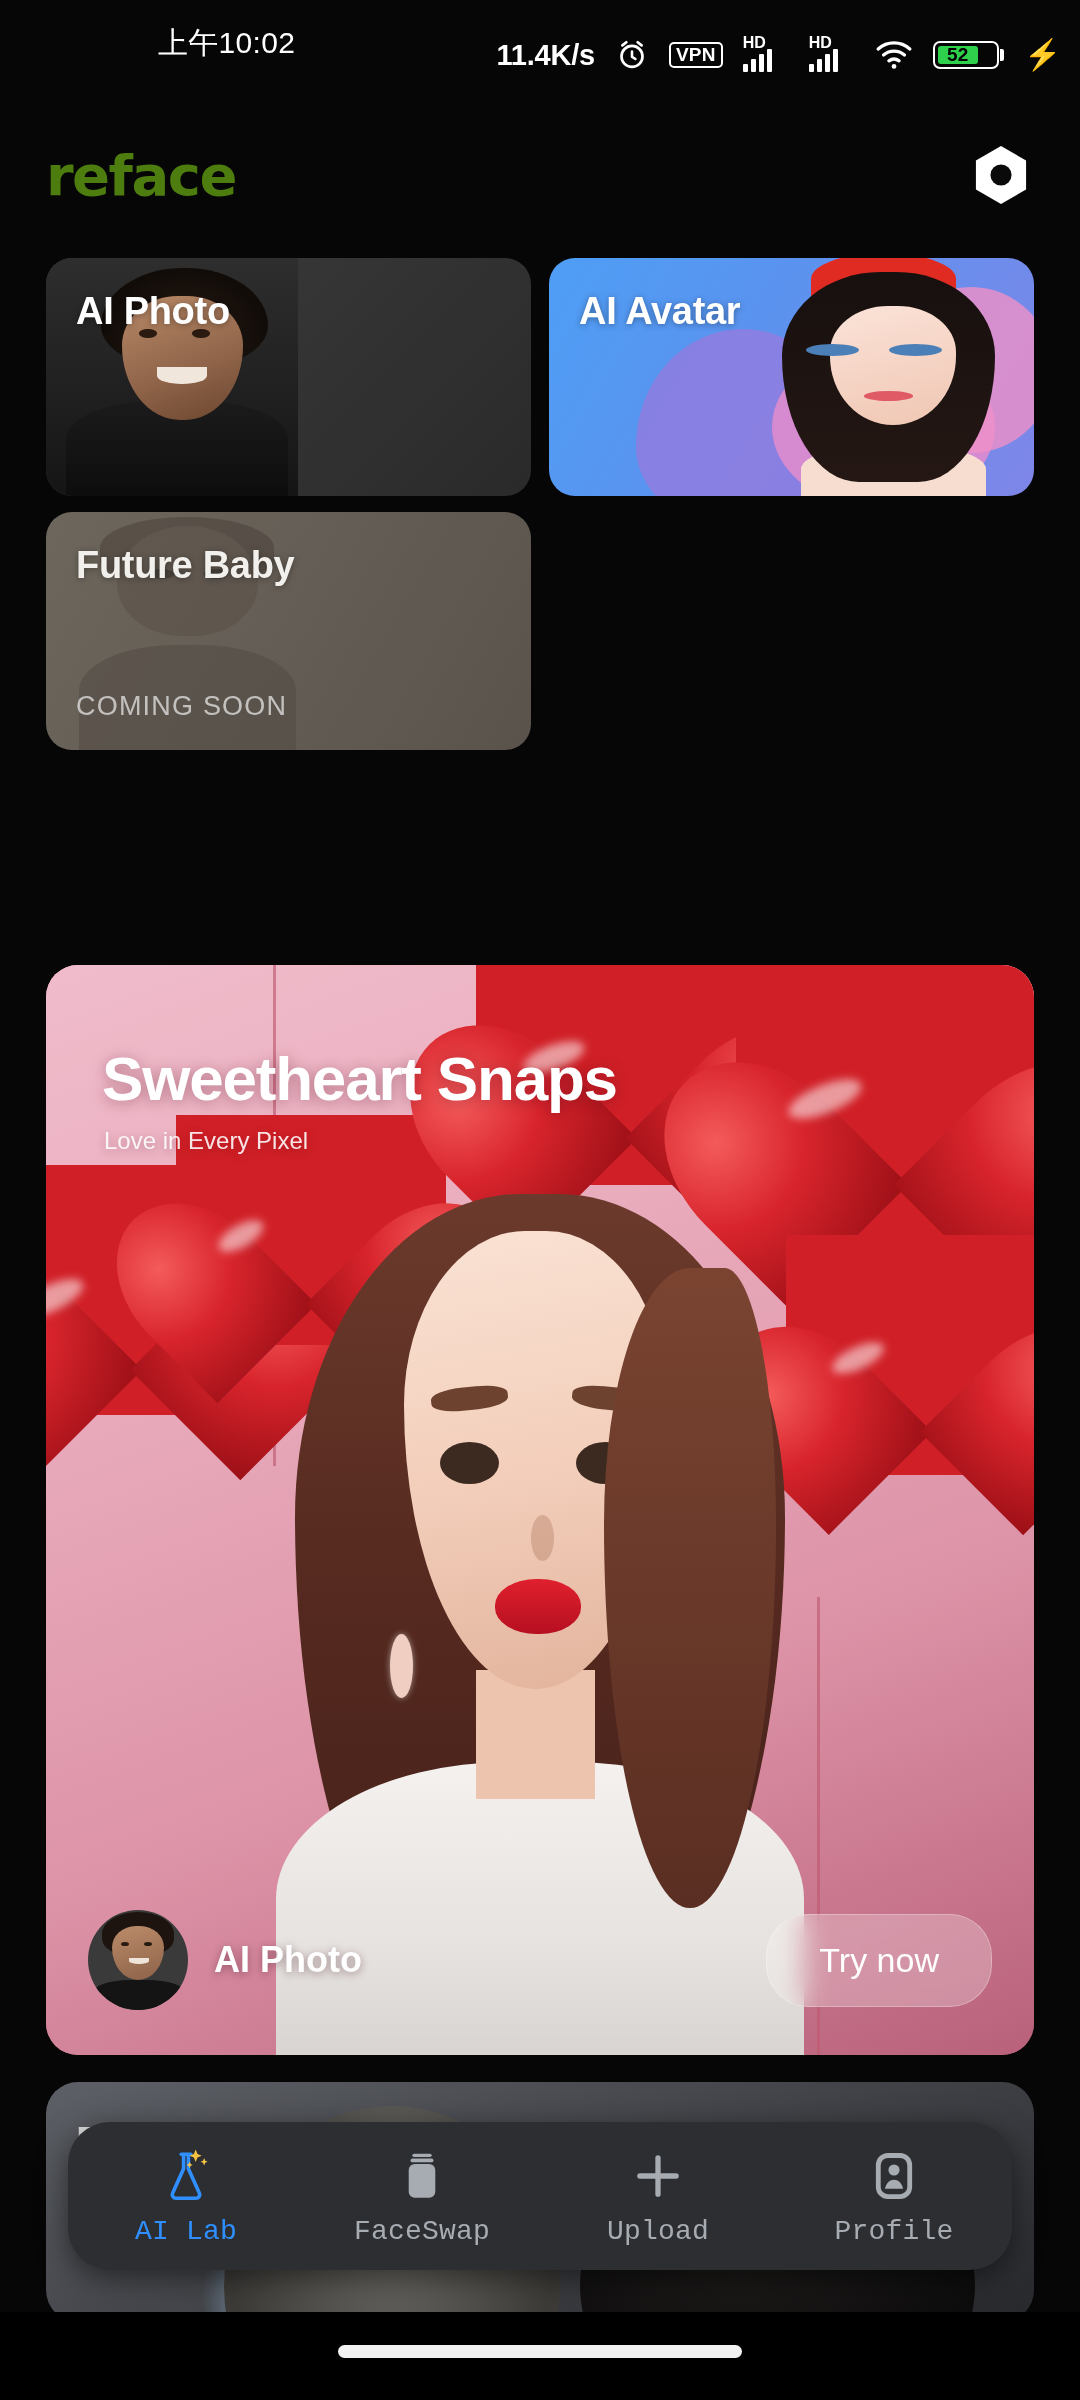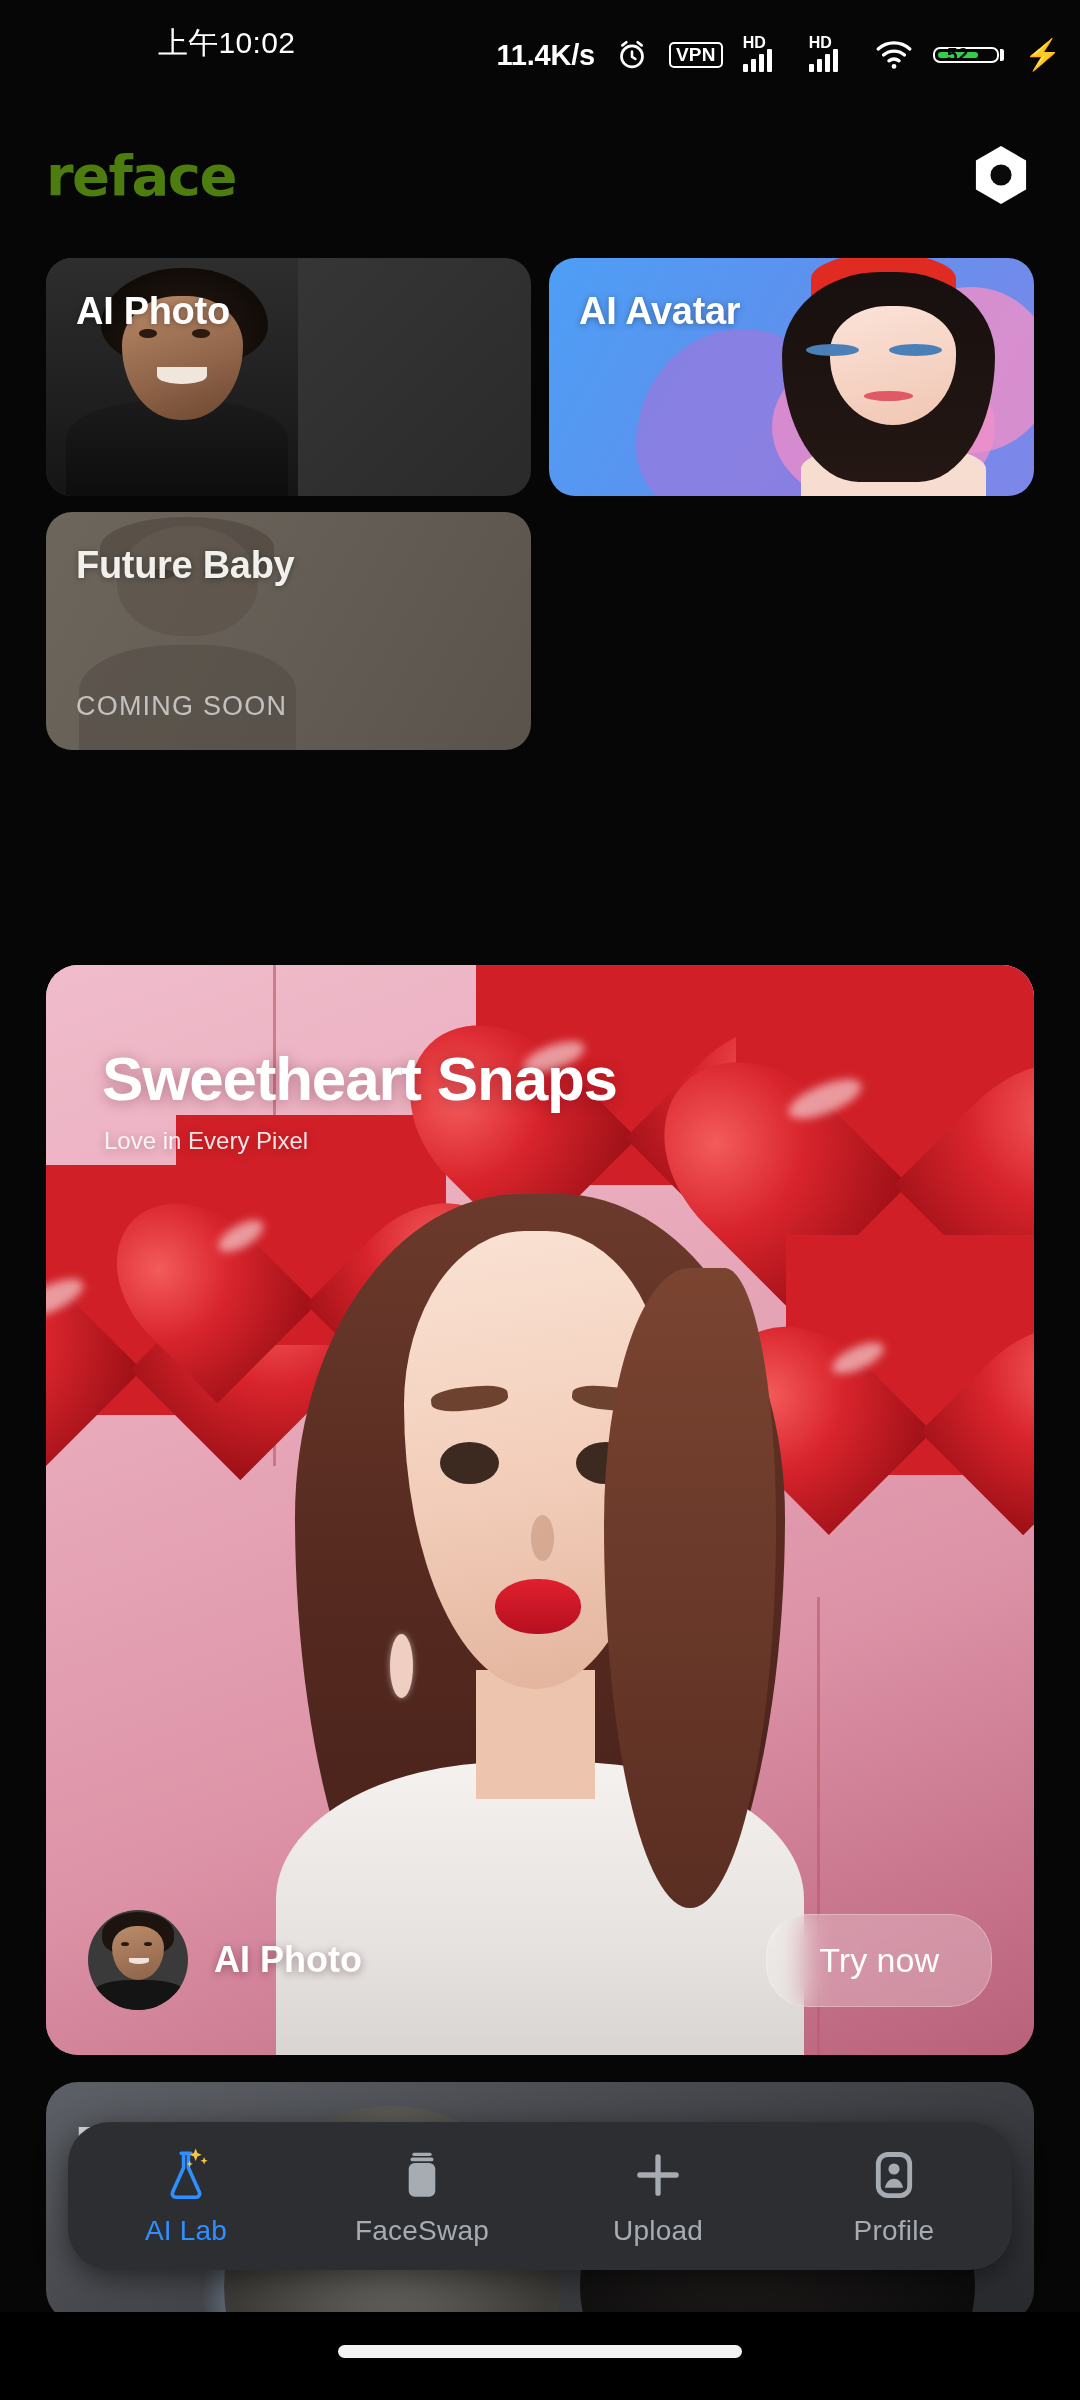--- a/index.html
+++ b/index.html
@@ -31,21 +31,21 @@
     font-size:19px; font-weight:700; padding:1px 5px 2px; line-height:1;
     letter-spacing:.2px;
   }
   .sig { position:relative; width:46px; height:34px; }
   .sig .hd {
     position:absolute; top:-3px; left:0; font-size:16px; font-weight:800; line-height:1;
   }
   .sig .bars { position:absolute; bottom:0; left:0; display:flex; align-items:flex-end; gap:2.5px; }
   .sig .bars i { display:block; width:5.5px; background:#fff; border-radius:1px; }
   .batt {
-    position:relative; width:66px; height:16px; border:2.5px solid #fff; border-radius:7px;
+    position:relative; width:66px; height:28px; border:2.5px solid #fff; border-radius:7px;
     display:flex; align-items:center; padding:3px;
   }
   .batt:after {
     content:""; position:absolute; right:-7px; top:50%; transform:translateY(-50%);
     width:4px; height:12px; background:#fff; border-radius:0 2px 2px 0;
   }
   .batt .fill {
     height:100%; background:#2fd04b; border-radius:3px;
     display:flex; align-items:center; justify-content:center;
     color:#000; font-size:19px; font-weight:700; min-width:40px;
@@ -258,20 +258,21 @@
   .bottomnav {
     position:absolute; left:68px; bottom:130px; width:944px; height:148px;
     background:#2c2e31; border-radius:42px;
     display:flex; align-items:center;
     box-shadow:0 8px 30px rgba(0,0,0,.5);
     z-index:20;
   }
   .nav-item {
     flex:1; display:flex; flex-direction:column; align-items:center; justify-content:center;
     gap:10px;
+    font-family:Liberation Mono, monospace;
   }
   .nav-ico { height:60px; display:flex; align-items:center; justify-content:center; position:relative; }
   .nav-label { font-size:28px; color:#a7abb2; letter-spacing:.2px; }
   .nav-item.active .nav-label { color:#2f8fff; }
 
   
   .homebar {
     position:absolute; bottom:42px; left:50%; transform:translateX(-50%);
     width:404px; height:13px; border-radius:8px; background:#f2f2f2;
     z-index:25;

